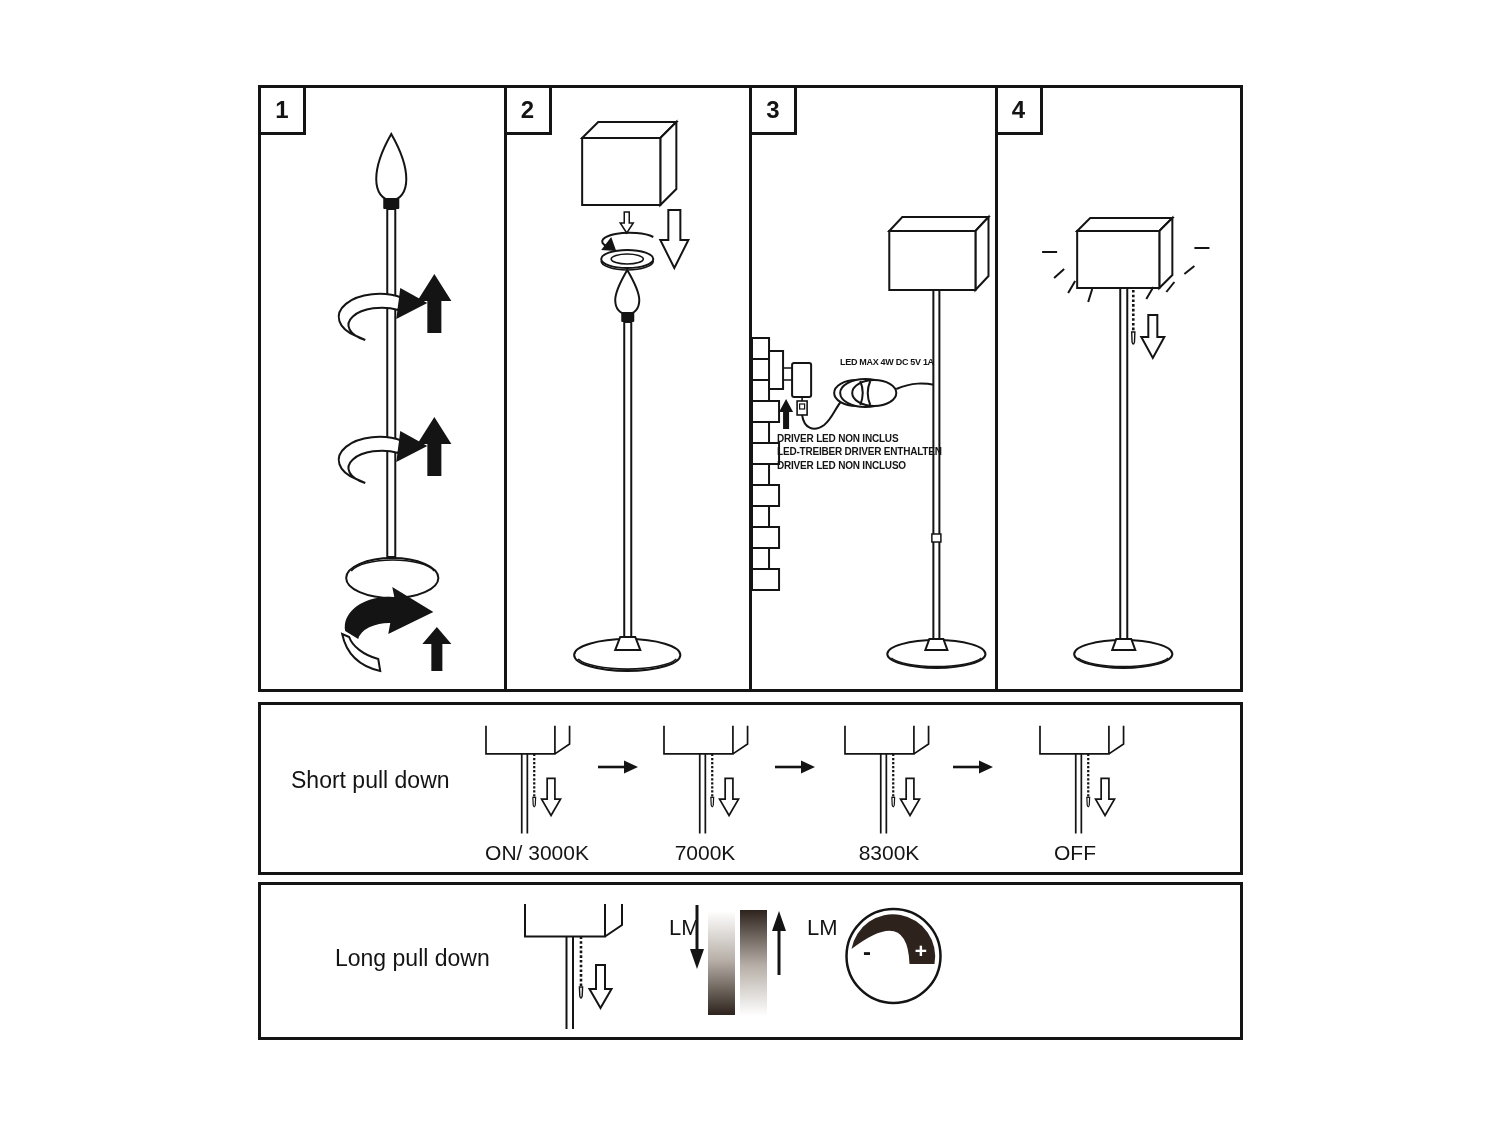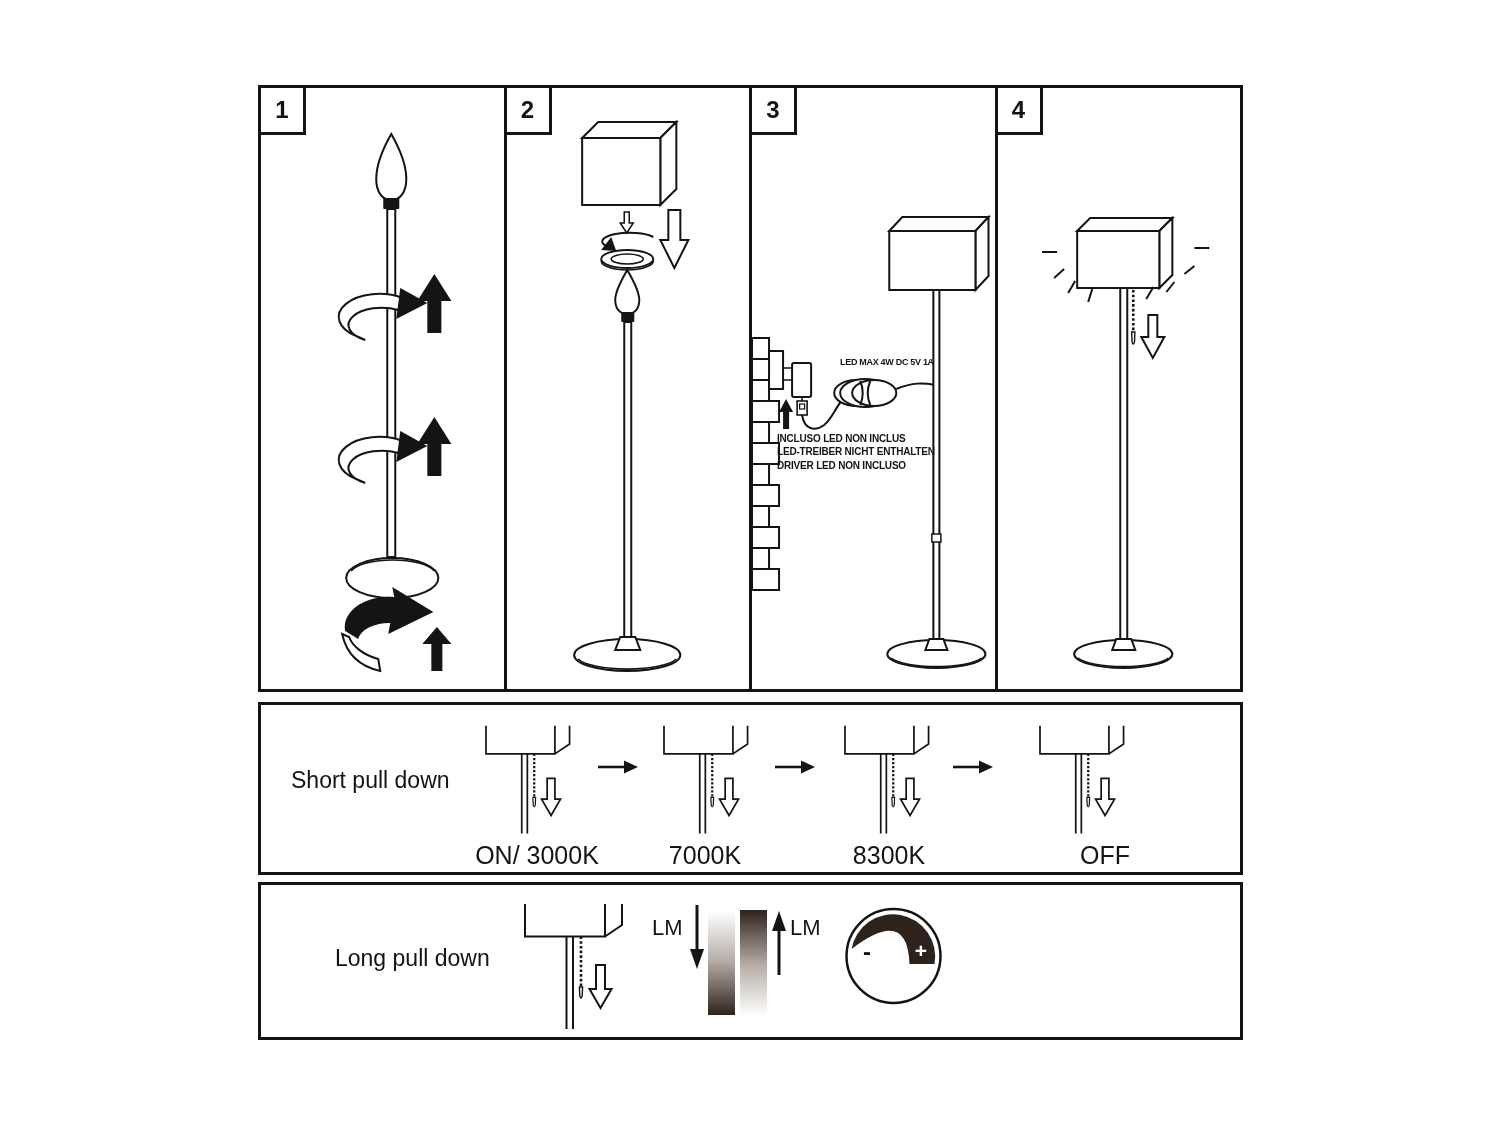--- a/index.html
+++ b/index.html
@@ -24,30 +24,30 @@
 
   
   .strip{position:absolute;left:0;width:985px;border:3px solid var(--line);box-sizing:border-box;background:#fff;}
   .strip-short{top:617px;height:173px;}
   .strip-long{top:797px;height:158px;}
   .strip-title{position:absolute;font-size:23px;white-space:nowrap;}
   .t-short{left:30px;top:62px;}
   .t-long{left:41px;top:60px;margin-left:33px;}
   .ill{position:absolute;}
   .step-arrow{position:absolute;width:40px;height:16px;}
-  .step-label{position:absolute;top:136px;transform:translateX(-50%);font-size:25px;white-space:nowrap;}
+  .step-label{position:absolute;top:136px;transform:translateX(-50%);font-size:21px;white-space:nowrap;}
 
   
   .p3-power{position:absolute;left:80px;top:269px;font-size:9px;font-weight:bold;
             letter-spacing:-0.3px;white-space:nowrap;padding-left:8px;}
   .p3-notes{position:absolute;left:25px;top:344px;font-size:10px;font-weight:bold;
             letter-spacing:-0.2px;line-height:13.4px;white-space:nowrap;}
 
   
-  .lm-label{position:absolute;font-size:22px;}
+  .lm-label{position:absolute;font-size:22px;margin-left:17px;}
   .lm1{left:391px;top:30px;} .lm2{left:529px;top:30px;}
   .bar{position:absolute;width:27px;}
   .bar1{left:447px;top:26px;height:104px;
         background:linear-gradient(180deg,#ffffff 0%,#b6aea6 48%,var(--gradient-dark) 100%);}
   .bar2{left:479px;top:25px;height:106px;
         background:linear-gradient(0deg,#ffffff 0%,#b6aea6 48%,var(--gradient-dark) 100%);}
   .lm-arrow{position:absolute;width:16px;height:66px;}
   .la-down{left:428px;top:20px;} .la-up{left:510px;top:24px;}
   .dial{position:absolute;left:584px;top:21px;width:97px;height:100px;}
   .dial-min{font:bold 24px "Liberation Sans",sans-serif;fill:var(--line);text-anchor:middle;}
@@ -180,22 +180,22 @@
             <rect class="wh" x="137" y="143" width="86" height="59"></rect>
             <rect class="wh" x="181" y="202" width="6" height="350"></rect>
             <rect class="wh" style="stroke-width:1.5" x="179.5" y="446" width="9" height="8"></rect>
             <ellipse class="wh" cx="184" cy="566" rx="49" ry="14"></ellipse>
             <path class="ln" style="stroke-width:1.6" d="M139,570 A47,12 0 0 0 229,570"></path>
             <path class="wh" d="M177,551 H191 L195,562 H173 Z"></path>
           </g>
         </svg>
         <div class="p3-power">LED MAX 4W DC 5V 1A</div>
         <div class="p3-notes">
-          <div>INCLUSO LED NON INCLUS</div>
-          <div>LED-TREIBER NICHT ENTHALTEN</div>
+          <div>DRIVER LED NON INCLUS</div>
+          <div>LED-TREIBER DRIVER ENTHALTEN</div>
           <div>DRIVER LED NON INCLUSO</div>
         </div>
       </div>
 
       <div class="panel">
         <div class="panel-num">4</div>
         <svg class="art" viewBox="0 0 242 601" preserveAspectRatio="none">
           <g>
             <path class="wh" d="M79,143 L92,130 H174 L161,143 Z"></path>
             <path class="wh" d="M161,143 L174,130 V187 L161,200 Z"></path>
@@ -245,21 +245,21 @@
       <svg class="step-arrow" style="left:692px;top:54px" viewBox="0 0 40 16">
           <use href="#sym-arrow-r"></use>
         </svg>
       <svg class="ill" style="left:770px;top:20px;width:105px;height:112px" viewBox="0 0 105 112">
           <use href="#sym-shade-pull"></use>
         </svg>
 
       <div class="step-label" style="left:276px">ON/ 3000K</div>
       <div class="step-label" style="left:444px">7000K</div>
       <div class="step-label" style="left:628px">8300K</div>
-      <div class="step-label" style="left:844px">OFF</div>
+      <div class="step-label" style="left:814px">OFF</div>
     </div>
 
     <div class="strip strip-long">
       <div class="strip-title t-long">Long pull down</div>
 
       <svg class="ill" style="left:262px;top:18px;width:105px;height:130px" viewBox="0 0 105 130">
           <use href="#sym-shade-pull"></use>
         </svg>
 
       <div class="lm-label lm1">LM</div>

